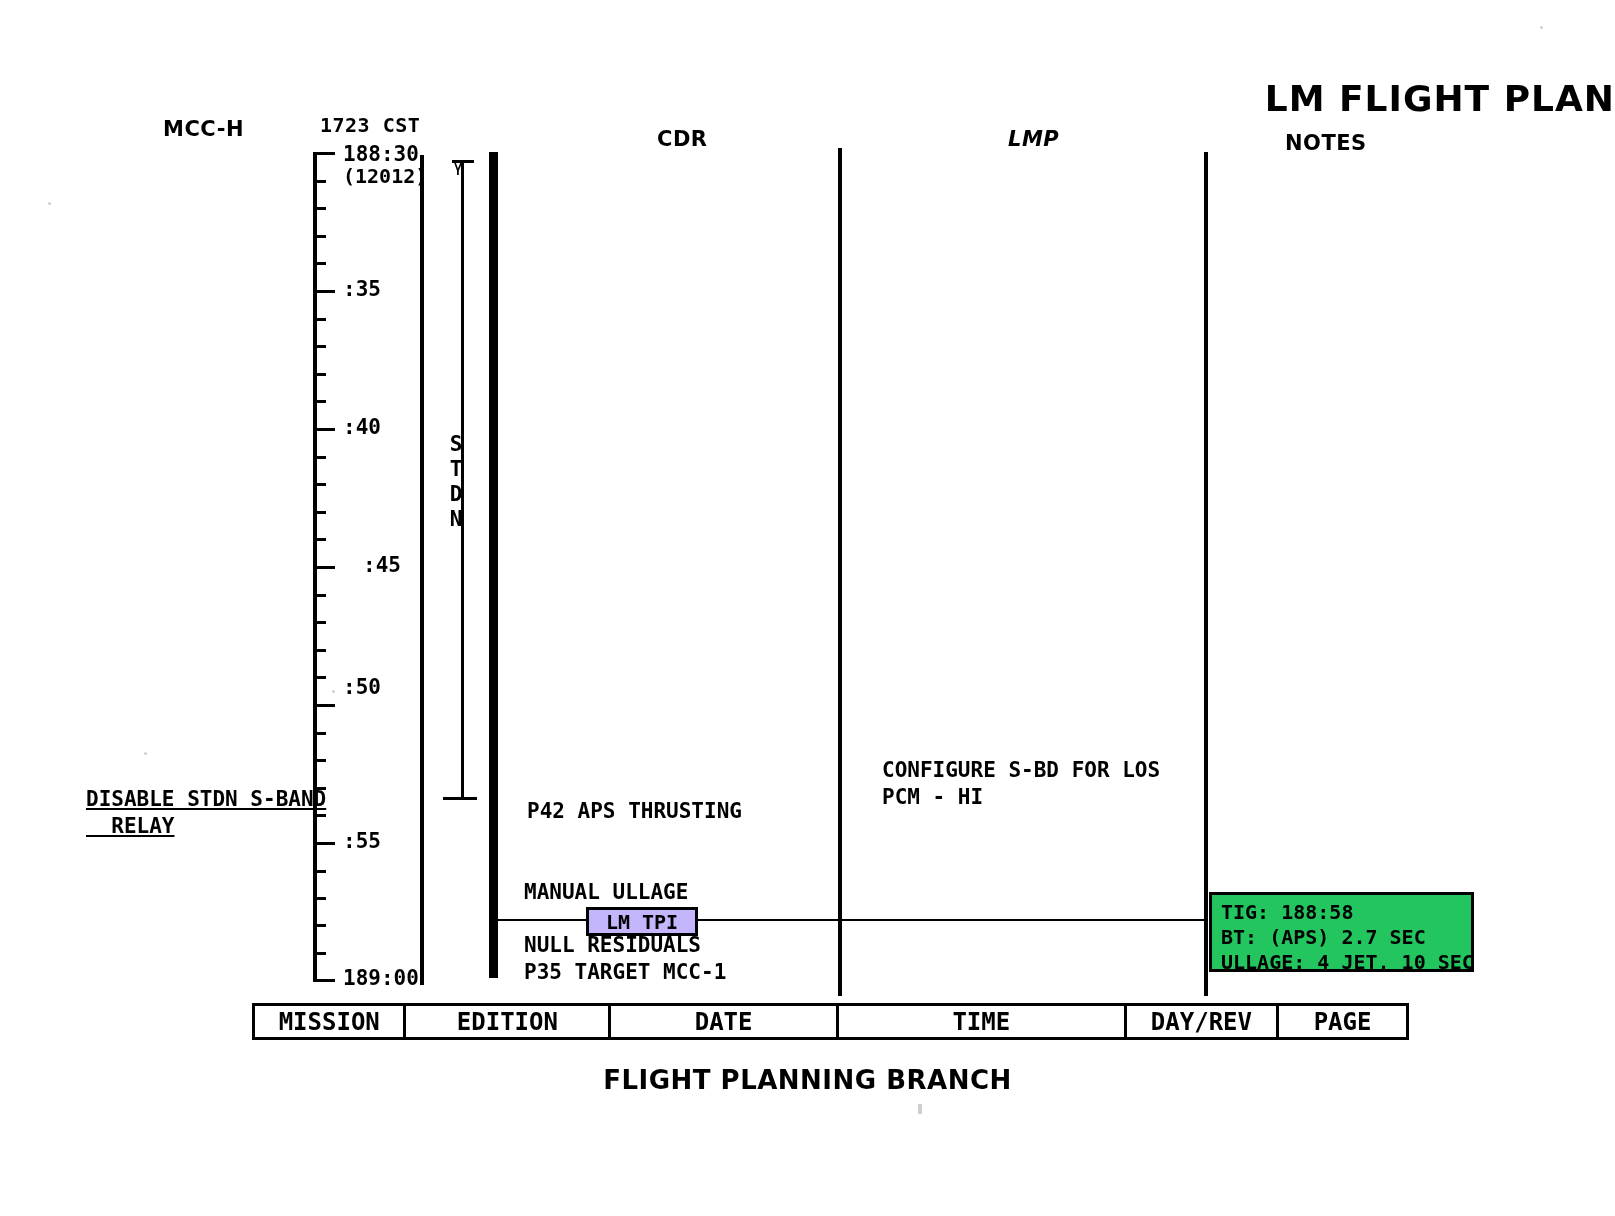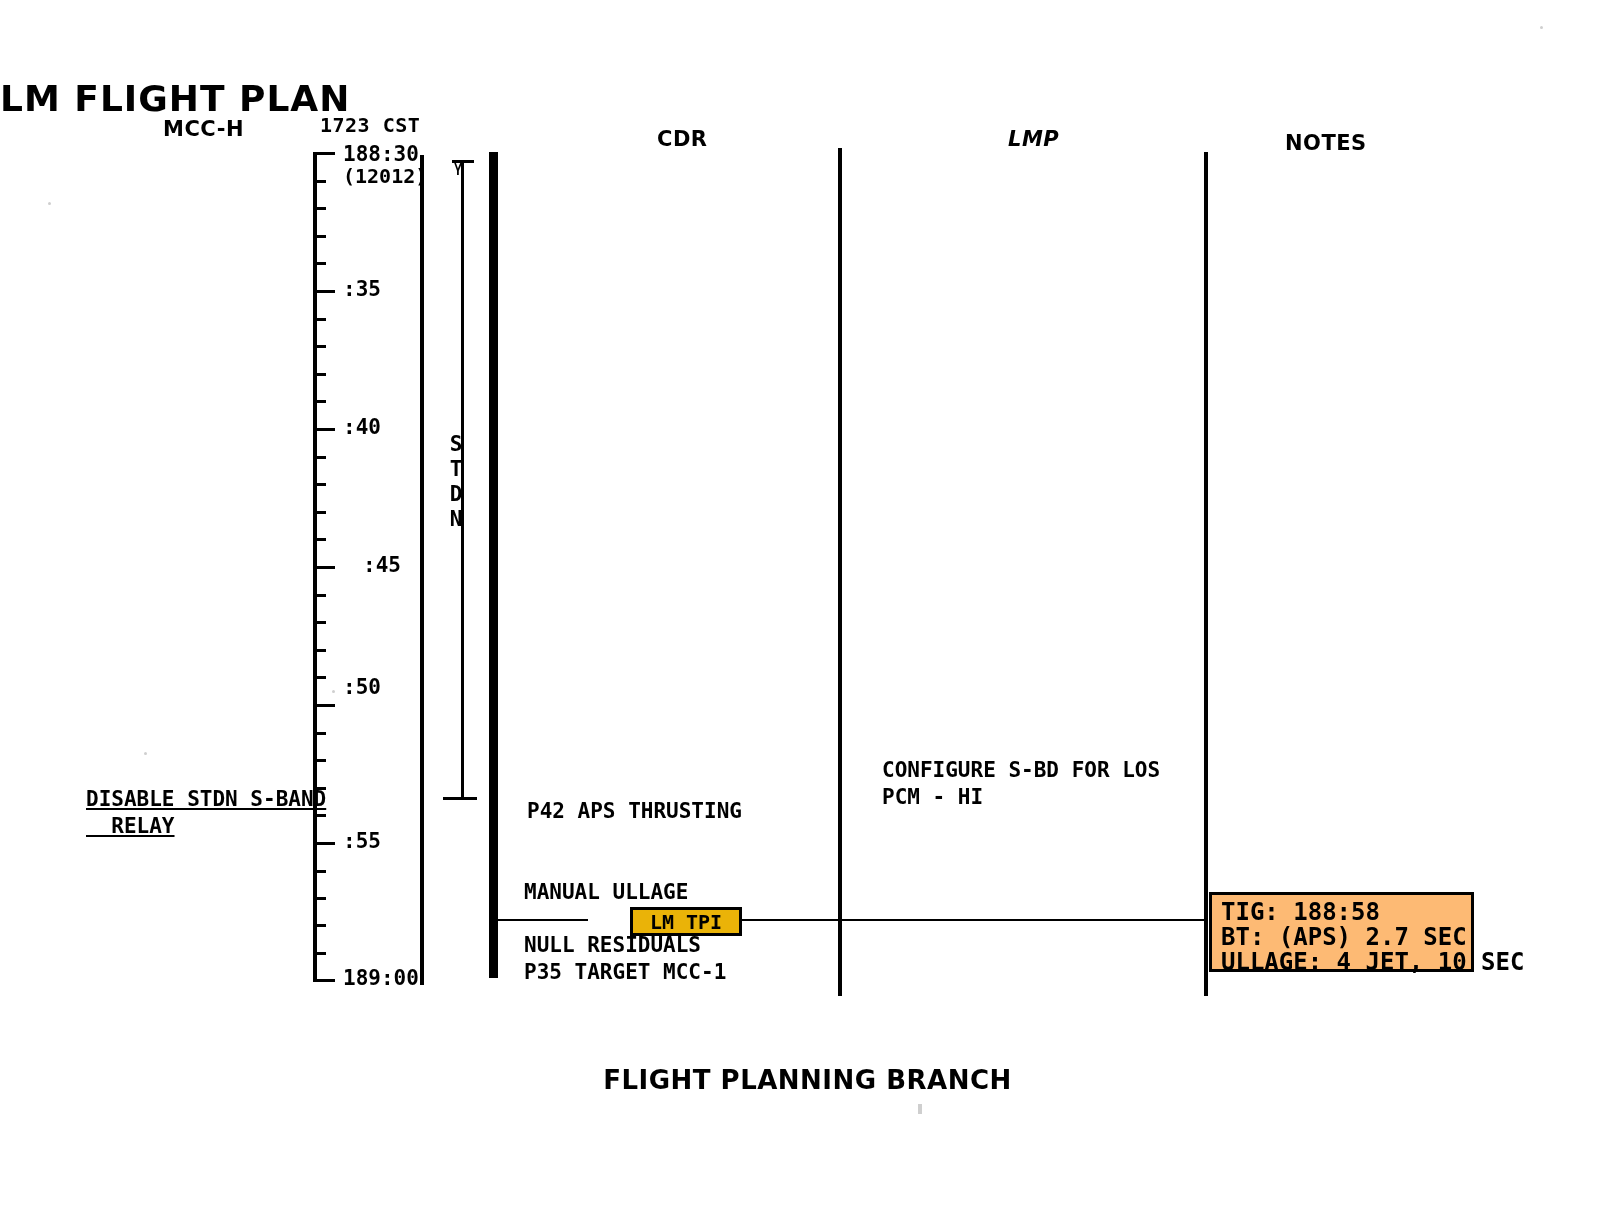--- a/index.html
+++ b/index.html
@@ -20,21 +20,21 @@
     left: 0; top: 0;
     width: 1615px;
     height: 1216px;
   }
   .abs { position: absolute; }
 
   
   #title {
     left: 0; top: 78px;
     width: 1615px;
-    text-align: left;
+    text-align: right;
     font-family: "DejaVu Sans", sans-serif;
     font-weight: bold;
     font-size: 36px;
     letter-spacing: 1px;
   }
 
   
   .colhead {
     font-family: "DejaVu Sans", sans-serif;
     font-weight: bold;
@@ -136,50 +136,49 @@
   #cdr-p42    { left: 527px; top: 798px; }
   #cdr-ullage { left: 524px; top: 879px; }
   #cdr-null   { left: 524px; top: 932px; }
   #lmp-config { left: 882px; top: 757px; }
 
   
   #tpi-box {
     left: 586px; top: 907px;
     width: 112px; height: 29px;
     border: 3px solid #000;
-    background: #eab308;
+    background: #c4b5fd;
     box-sizing: border-box;
     text-align: center;
     font-family: "DejaVu Sans Mono", monospace;
     font-weight: bold;
     font-size: 20px;
     line-height: 24px;
     z-index: 5;
-    margin-left: 44px;
   }
   #tpi-line-left {
     left: 498px; top: 919px;
     width: 90px; height: 2px; background: #000;
   }
   #tpi-line-right {
     left: 698px; top: 919px;
     width: 509px; height: 2px; background: #000;
   }
 
   
   #notes-box {
     left: 1209px; top: 892px;
     width: 265px; height: 80px;
     border: 3px solid #000;
-    background: #fdba74;
+    background: #22c55e;
     box-sizing: border-box;
     padding: 5px 0 0 9px;
     font-family: "DejaVu Sans Mono", monospace;
     font-weight: bold;
-    font-size: 24px;
+    font-size: 20px;
     line-height: 25px;
     white-space: pre;
     z-index: 6;
   }
 
   
   #footer {
     left: 252px; top: 1003px;
     width: 1157px;
     border-collapse: collapse;
@@ -299,18 +298,26 @@
   <div class="abs" id="tpi-line-left"></div>
   <div class="abs" id="tpi-line-right"></div>
   <div class="abs" id="tpi-box">LM TPI</div>
 
   <div class="abs" id="notes-box">TIG: 188:58
 BT: (APS) 2.7 SEC
 ULLAGE: 4 JET, 10 SEC</div>
 
   <table class="abs" id="footer">
     <tbody>
+        <tr class="head">
+      <td style="width:150px">MISSION</td>
+      <td style="width:205px">EDITION</td>
+      <td style="width:230px">DATE</td>
+      <td style="width:292px">TIME</td>
+      <td style="width:151px">DAY/REV</td>
+      <td style="width:129px">PAGE</td>
+    </tr>
   </tbody>
     </table>
 
   <div class="abs" id="footer-branch">FLIGHT PLANNING BRANCH</div>
 
 </div>
 
 </body></html>

